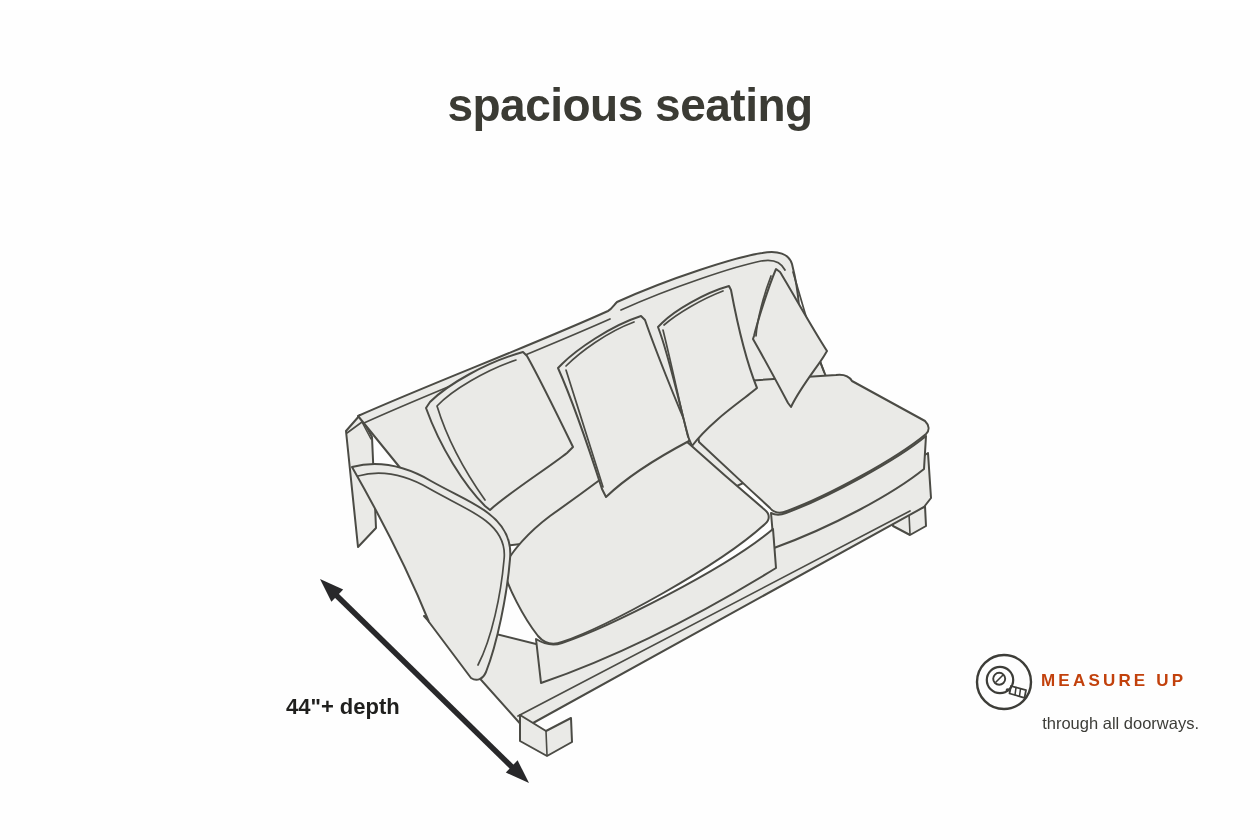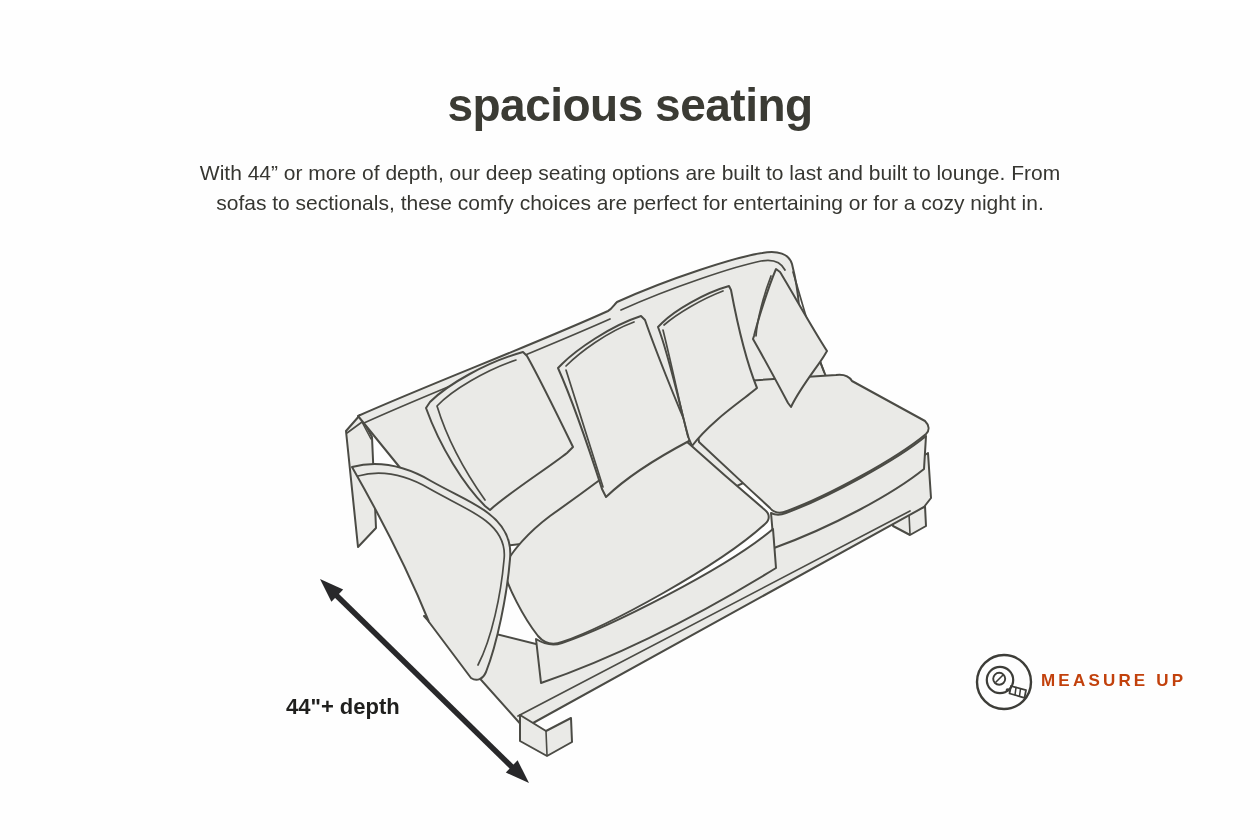--- a/index.html
+++ b/index.html
@@ -50,24 +50,20 @@
     color:#3d3d38;
   }
 </style>
 </head>
 <body>
 
 <div class="page">
 
   <div class="page-title">spacious seating</div>
 
-  <div class="intro">
-    <div>With 44” or more of depth, our deep seating options are built to last and built to lounge. From</div>
-    <div>sofas to sectionals, these comfy choices are perfect for entertaining or for a cozy night in.</div>
-  </div>
 
   <svg class="sofa-svg" viewBox="0 0 1260 840" xmlns="http://www.w3.org/2000/svg" aria-hidden="true">
     <g fill="#eaeae7" stroke="#4b4b45" stroke-width="2" stroke-linejoin="round" stroke-linecap="round">
 
       <path d="M346,421 L360,405 L372,427 L376,518 L358,537 Z"></path>
       <path d="M347,423 L362,412 L371,429" fill="none" stroke-width="1.6"></path>
 
       <path d="M358,406
         C430,374 535,334 608,301
         C612,299 614,295 617,292
@@ -168,15 +164,16 @@
       <circle cx="26" cy="28" r="13.2" stroke-width="2.2"></circle>
       <circle cx="25.2" cy="26.8" r="6" stroke-width="1.9"></circle>
       <path d="M22,30 L28.5,23.5" stroke-width="1.6"></path>
       <circle cx="33.5" cy="38" r="1.8" fill="#3d3d38" stroke="none"></circle>
       <path d="M37,34 L52,38.2 L50.5,45.8 L35.5,41.5 Z" stroke-width="1.8"></path>
       <path d="M42,35.6 L41,42.8 M46.5,36.8 L45.5,44" stroke-width="1.5"></path>
     </g>
   </svg>
   <div class="measure-heading">MEASURE UP</div>
   <div class="measure-caption">
+    <div>through all doorways.</div>
   </div>
 
 </div>
 
 </body></html>

